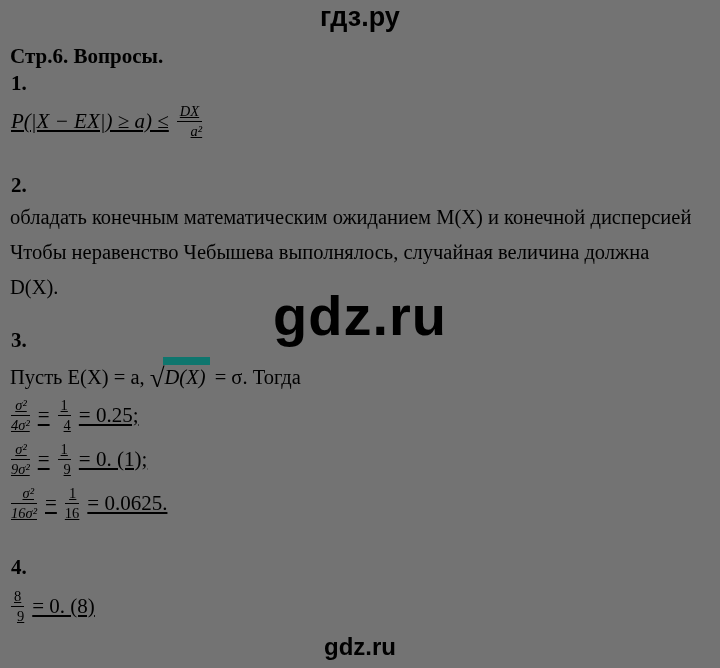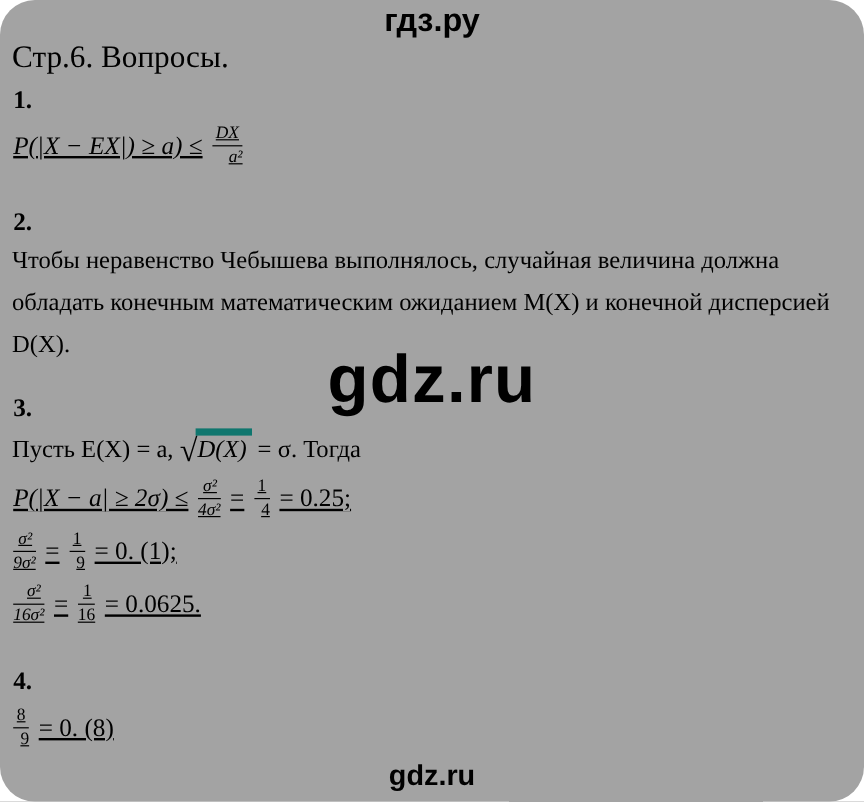--- a/index.html
+++ b/index.html
@@ -1,39 +1,39 @@
 <!DOCTYPE html>
 <html><head>
 <meta charset="utf-8">
 <style>
   html,body{margin:0;padding:0;}
   body{
     width:720px;height:668px;background:#ffffff;color:#000;
     font-family:"Liberation Serif", serif;
     position:relative;overflow:hidden;
   }
-  .page{position:absolute;inset:0;background:#a3a3a3;border-radius:29px;}
+  .page{position:absolute;inset:0;background:#737373;}
 
   
   .header-logo{
     position:absolute;top:2px;left:0;right:0;text-align:center;
     font-family:"Liberation Sans", sans-serif;font-weight:bold;font-size:27px;
   }
   .watermark{
     position:absolute;top:288px;left:0;right:0;text-align:center;
     font-family:"Liberation Sans", sans-serif;font-weight:bold;font-size:56px;
     letter-spacing:1px;line-height:1;
   }
   .footer-logo{
     position:absolute;top:633px;left:0;right:0;text-align:center;
     font-family:"Liberation Sans", sans-serif;font-weight:bold;font-size:24px;
   }
 
   
-  .title{position:absolute;left:10px;top:33px;font-weight:normal;font-size:26px;}
+  .title{position:absolute;left:10px;top:44px;font-weight:bold;font-size:21px;}
   .secnum{position:absolute;left:11px;font-weight:bold;font-size:21px;}
   .n1{top:71px}.n2{top:173px}.n3{top:328px}.n4{top:555px}
 
   
   .para{position:absolute;left:10px;top:200px;width:706px;font-size:20.5px;}
   .para .line{display:block;line-height:35px;white-space:nowrap;}
 
   
   .formula{
     position:absolute;left:11px;font-size:21px;font-style:italic;
@@ -48,21 +48,21 @@
     vertical-align:middle;font-style:italic;
   }
   .frac.upright{font-style:normal;}
   .frac .top{display:block;border-bottom:1.6px solid #000;padding:0 3px 1px;}
   .frac .bot{display:block;padding-top:1px;}
 
   
   .intro{position:absolute;left:10px;top:357px;font-size:20.5px;}
   .sqrt{white-space:nowrap;}
   .sqrt-sign{display:inline-block;font-size:27px;line-height:1;vertical-align:-3px;margin-right:-2px;font-style:normal;}
-  .radicand{display:inline-block;border-top:6px solid #0f766e;padding:1px 4px 0 2px;font-style:italic;}
+  .radicand{display:inline-block;border-top:8px solid #0f766e;padding:1px 4px 0 2px;font-style:italic;}
 </style>
 </head>
 <body>
 
 <div class="page">
 
   <div class="header-logo">гдз.ру</div>
 
   <div class="title">Стр.6. Вопросы.</div>
 
@@ -70,34 +70,33 @@
   <div class="formula f1">
     <span class="mi">P(|X − EX|) ≥ a) ≤</span>
     <span class="frac">
         <span class="top">DX</span>
         <span class="bot">a²</span>
       </span>
   </div>
 
   <div class="secnum n2">2.</div>
   <div class="para">
+    <span class="line">обладать конечным математическим ожиданием M(X) и конечной дисперсией</span>
     <span class="line">Чтобы неравенство Чебышева выполнялось, случайная величина должна</span>
-    <span class="line">обладать конечным математическим ожиданием M(X) и конечной дисперсией</span>
     <span class="line">D(X).</span>
   </div>
 
   <div class="watermark">gdz.ru</div>
 
   <div class="secnum n3">3.</div>
   <div class="intro">
     <span>Пусть E(X) = a, </span><span class="sqrt"><span class="sqrt-sign">√</span><span class="radicand">D(X)</span></span><span> = σ. Тогда</span>
   </div>
 
   <div class="formula r0">
-    <span class="mi">P(|X − a| ≥ 2σ) ≤</span>
     <span class="frac">
         <span class="top">σ²</span>
         <span class="bot">4σ²</span>
       </span>
     <span class="eq">=</span>
     <span class="frac upright">
         <span class="top">1</span>
         <span class="bot">4</span>
       </span>
     <span class="result">= 0.25;</span>

